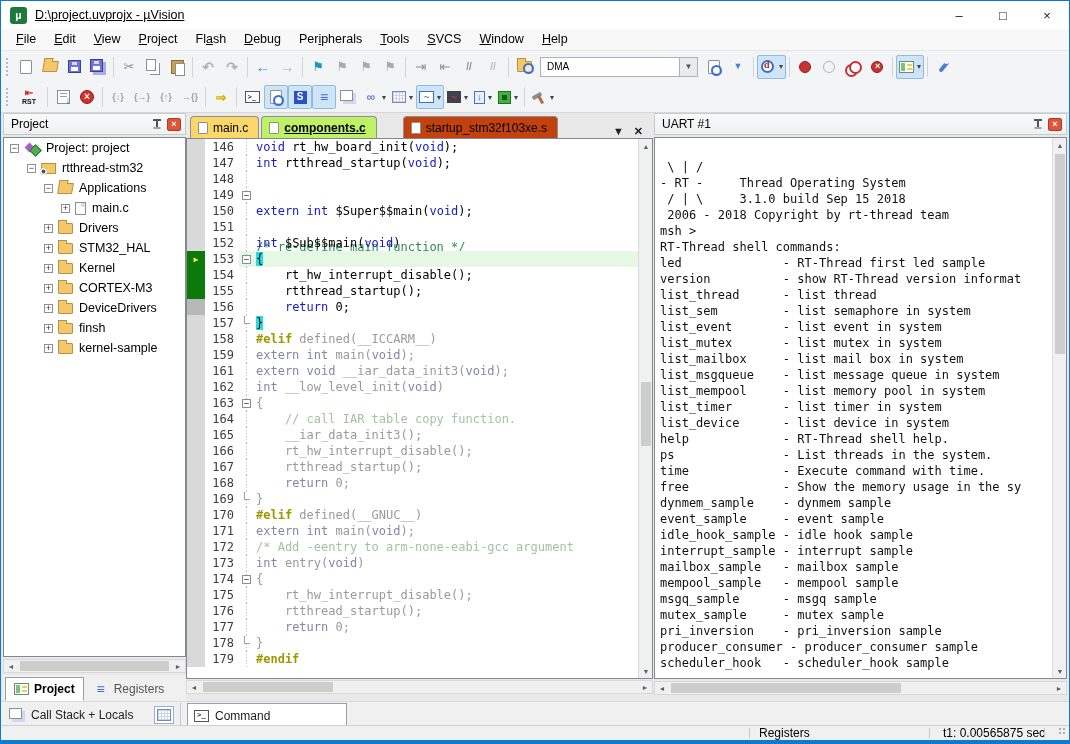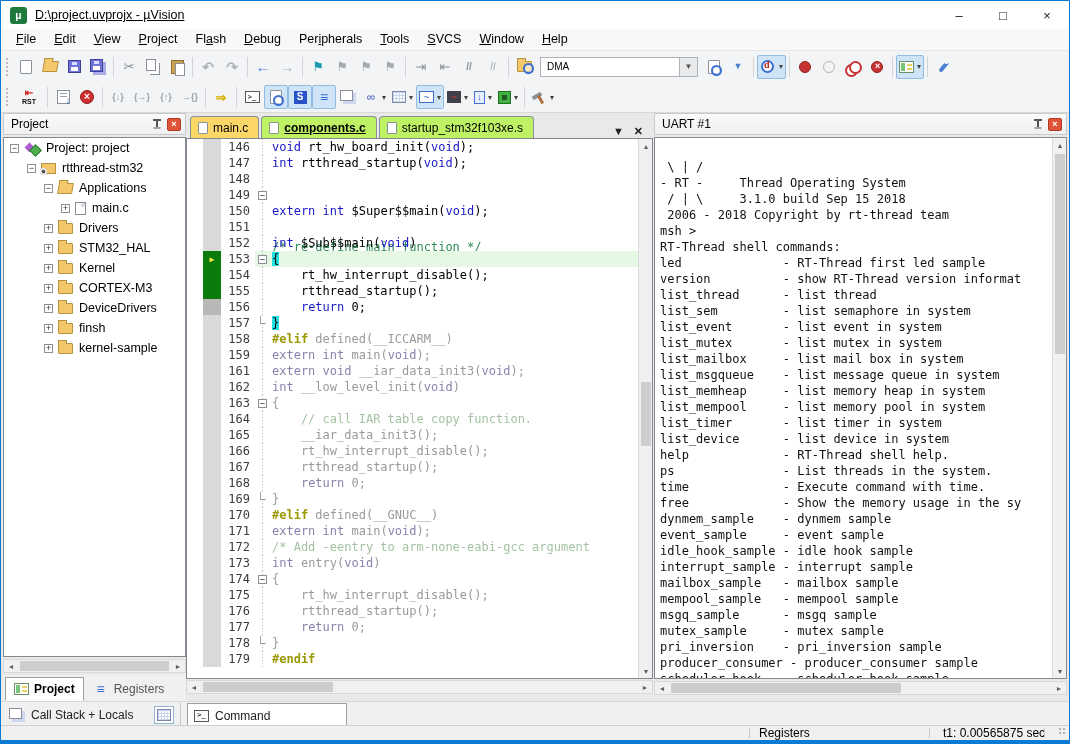--- a/index.html
+++ b/index.html
@@ -121,21 +121,21 @@
   .ltab.active { background:#fff; border-color:#9aa0a8; border-bottom-color:#fff; font-weight:bold; color:#000; }
   
   .center { position:absolute; left:185px; width:467px; top:0; bottom:0; }
   .etabs { position:absolute; left:0; right:0; top:0; height:25px; display:flex; align-items:flex-end; padding-left:4px; }
   .etab { height:22px; display:flex; align-items:center; gap:5px; padding:0 10px 0 7px; border:1px solid #8a8f98; border-bottom:none; border-radius:4px 4px 0 0; margin-right:2px; font-size:12px; }
   .etab .ic-page { width:10px; height:12px; min-width:10px; }
   .etab.active { font-weight:bold; }
   .etab.active .etab-label { text-decoration:underline; }
   .etab-ctrl { margin-left:auto; display:flex; gap:10px; padding-right:10px; font-size:11px; color:#222; font-weight:bold; }
   .codebox { position:absolute; left:0; right:0; top:25px; height:541px; background:#fff; border:1px solid #828790; overflow:hidden; }
-  .codelines { position:absolute; left:0; top:0; right:14px; bottom:0; overflow:hidden; font-family:"DejaVu Sans Mono",monospace; font-size:12px;padding-left:16px; }
+  .codelines { position:absolute; left:0; top:0; right:14px; bottom:0; overflow:hidden; font-family:"DejaVu Sans Mono",monospace; font-size:12px; }
   .crow { height:16px; display:flex; align-items:center; white-space:pre; }
   .cmargin { width:18px; min-width:18px; align-self:stretch; background:#d9d9d9; display:flex; align-items:center; justify-content:center; font-size:8px; }
   .cmargin.cov-a { background:#0a7a0a; color:#ffe54a; }
   .cmargin.cov-g { background:#0a7a0a; }
   .cmargin.cov-x { background:#b8b8b8; }
   .cnum { width:34px; min-width:34px; text-align:right; padding-right:5px; color:#3c3c3c; }
   .cfold { width:15px; min-width:15px; display:flex; align-items:center; justify-content:center; position:relative; align-self:stretch; }
   .cfold:before { content:""; position:absolute; left:7px; top:0; bottom:0; width:1px; background:repeating-linear-gradient(#c0c0c0 0 1px, transparent 1px 3px); }
   .foldbox { position:relative; width:9px; height:9px; border:1px solid #8a8f98; background:#fff; font-size:9px; line-height:7px; text-align:center; color:#333; z-index:1; }
   .foldend { position:relative; width:6px; height:8px; border-left:1px solid #9aa0a8; border-bottom:1px solid #9aa0a8; margin-bottom:6px; background:#fff; z-index:1; }
@@ -460,21 +460,21 @@
     <div class="center">
       <div class="etabs" id="etabs">
           <div class="etab" style="background: rgb(251, 215, 104);">
             <span class="ico ic-page"></span>
             <span class="etab-label">main.c</span>
           </div>
           <div class="etab active" style="background: #bef264;">
             <span class="ico ic-page"></span>
             <span class="etab-label">components.c</span>
           </div>
-          <div class="etab" style="background: #bef264;">
+          <div class="etab" style="background: #c2410c; margin-left: 24px;">
             <span class="ico ic-page"></span>
             <span class="etab-label">startup_stm32f103xe.s</span>
           </div>
           <div class="etab-ctrl">
             <span>▼</span>
             <span>✕</span>
           </div>
         </div>
       <div class="codebox">
         <div class="codelines" id="codelines">
@@ -543,21 +543,20 @@
             <div>msh &gt;</div>
             <div>RT-Thread shell commands:</div>
             <div>led              - RT-Thread first led sample</div>
             <div>version          - show RT-Thread version informat</div>
             <div>list_thread      - list thread</div>
             <div>list_sem         - list semaphore in system</div>
             <div>list_event       - list event in system</div>
             <div>list_mutex       - list mutex in system</div>
             <div>list_mailbox     - list mail box in system</div>
             <div>list_msgqueue    - list message queue in system</div>
-            <div>list_memheap     - list memory heap in system</div>
             <div>list_mempool     - list memory pool in system</div>
             <div>list_timer       - list timer in system</div>
             <div>list_device      - list device in system</div>
             <div>help             - RT-Thread shell help.</div>
             <div>ps               - List threads in the system.</div>
             <div>time             - Execute command with time.</div>
             <div>free             - Show the memory usage in the sy</div>
             <div>dynmem_sample    - dynmem sample</div>
             <div>event_sample     - event sample</div>
             <div>idle_hook_sample - idle hook sample</div>

